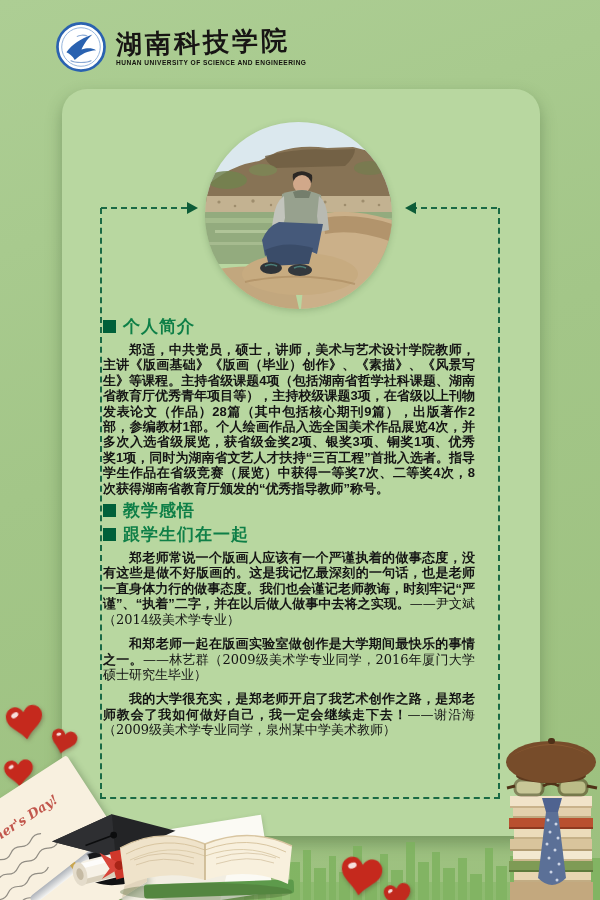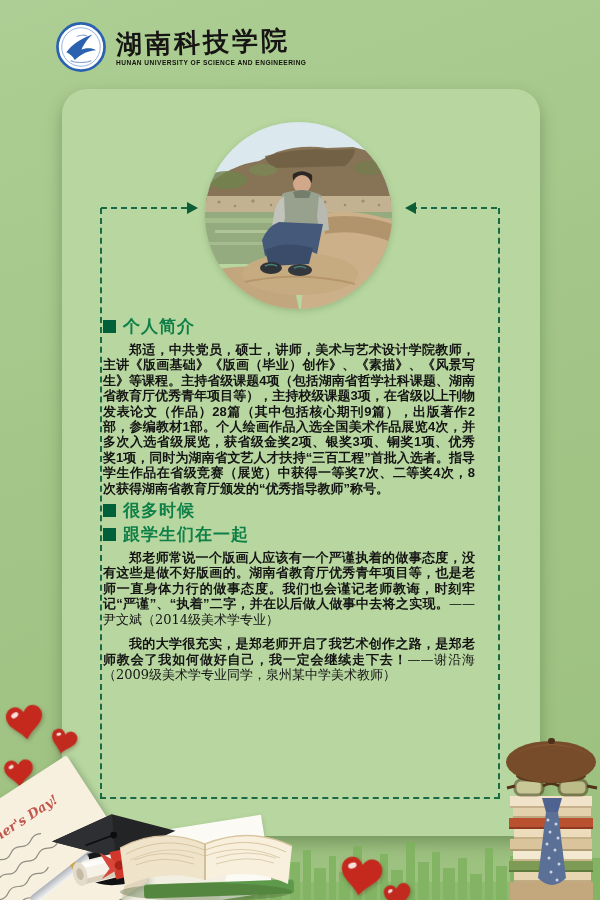--- a/index.html
+++ b/index.html
@@ -134,28 +134,29 @@
 <div class="content">
 
   <div class="sec-h">
     <span class="bullet"></span>
     <span class="t">个人简介</span>
   </div>
   <p class="para">郑适，中共党员，硕士，讲师，美术与艺术设计学院教师，主讲《版画基础》《版画（毕业）创作》、《素描》、《风景写生》等课程。主持省级课题4项（包括湖南省哲学社科课题、湖南省教育厅优秀青年项目等），主持校级课题3项，在省级以上刊物发表论文（作品）28篇（其中包括核心期刊9篇），出版著作2部，参编教材1部。个人绘画作品入选全国美术作品展览4次，并多次入选省级展览，获省级金奖2项、银奖3项、铜奖1项、优秀奖1项，同时为湖南省文艺人才扶持“三百工程”首批入选者。指导学生作品在省级竞赛（展览）中获得一等奖7次、二等奖4次，8次获得湖南省教育厅颁发的“优秀指导教师”称号。</p>
 
   <div class="sec-h">
     <span class="bullet"></span>
-    <span class="t">很多时候</span>
+    <span class="t">教学感悟</span>
   </div>
 
   <div class="sec-h">
     <span class="bullet"></span>
     <span class="t">跟学生们在一起</span>
   </div>
-  <p class="para quote"><span>郑老师常说一个版画人应该有一个严谨执着的做事态度，没有这些是做不好版画的。湖南省教育厅优秀青年项目等，也是老师一直身体力行的做事态度。我们也会谨记老师教诲，时刻牢记“严谨”、“执着”二字，并在以后做人做事中去将之实现。</span><span class="attr">——尹文斌（2014级美术学专业）</span></p>
+  <p class="para quote"><span>郑老师常说一个版画人应该有一个严谨执着的做事态度，没有这些是做不好版画的。这是我记忆最深刻的一句话，也是老师一直身体力行的做事态度。我们也会谨记老师教诲，时刻牢记“严谨”、“执着”二字，并在以后做人做事中去将之实现。</span><span class="attr">——尹文斌（2014级美术学专业）</span></p>
+  <p class="para quote"><span>和郑老师一起在版画实验室做创作是大学期间最快乐的事情之一。</span><span class="attr">——林艺群（2009级美术学专业同学，2016年厦门大学硕士研究生毕业）</span></p>
   <p class="para quote"><span>我的大学很充实，是郑老师开启了我艺术创作之路，是郑老师教会了我如何做好自己，我一定会继续走下去！</span><span class="attr">——谢沿海（2009级美术学专业同学，泉州某中学美术教师）</span></p>
 </div>
 
 <svg class="skyline" viewBox="0 0 600 72">
   <g fill="#7cb25d" opacity=".8">
     <rect x="290" y="34" width="10" height="38"></rect>
       <rect x="303" y="22" width="8" height="50"></rect>
     <rect x="314" y="40" width="12" height="32"></rect>
       <rect x="329" y="28" width="7" height="44"></rect>
     <rect x="339" y="44" width="11" height="28"></rect>

